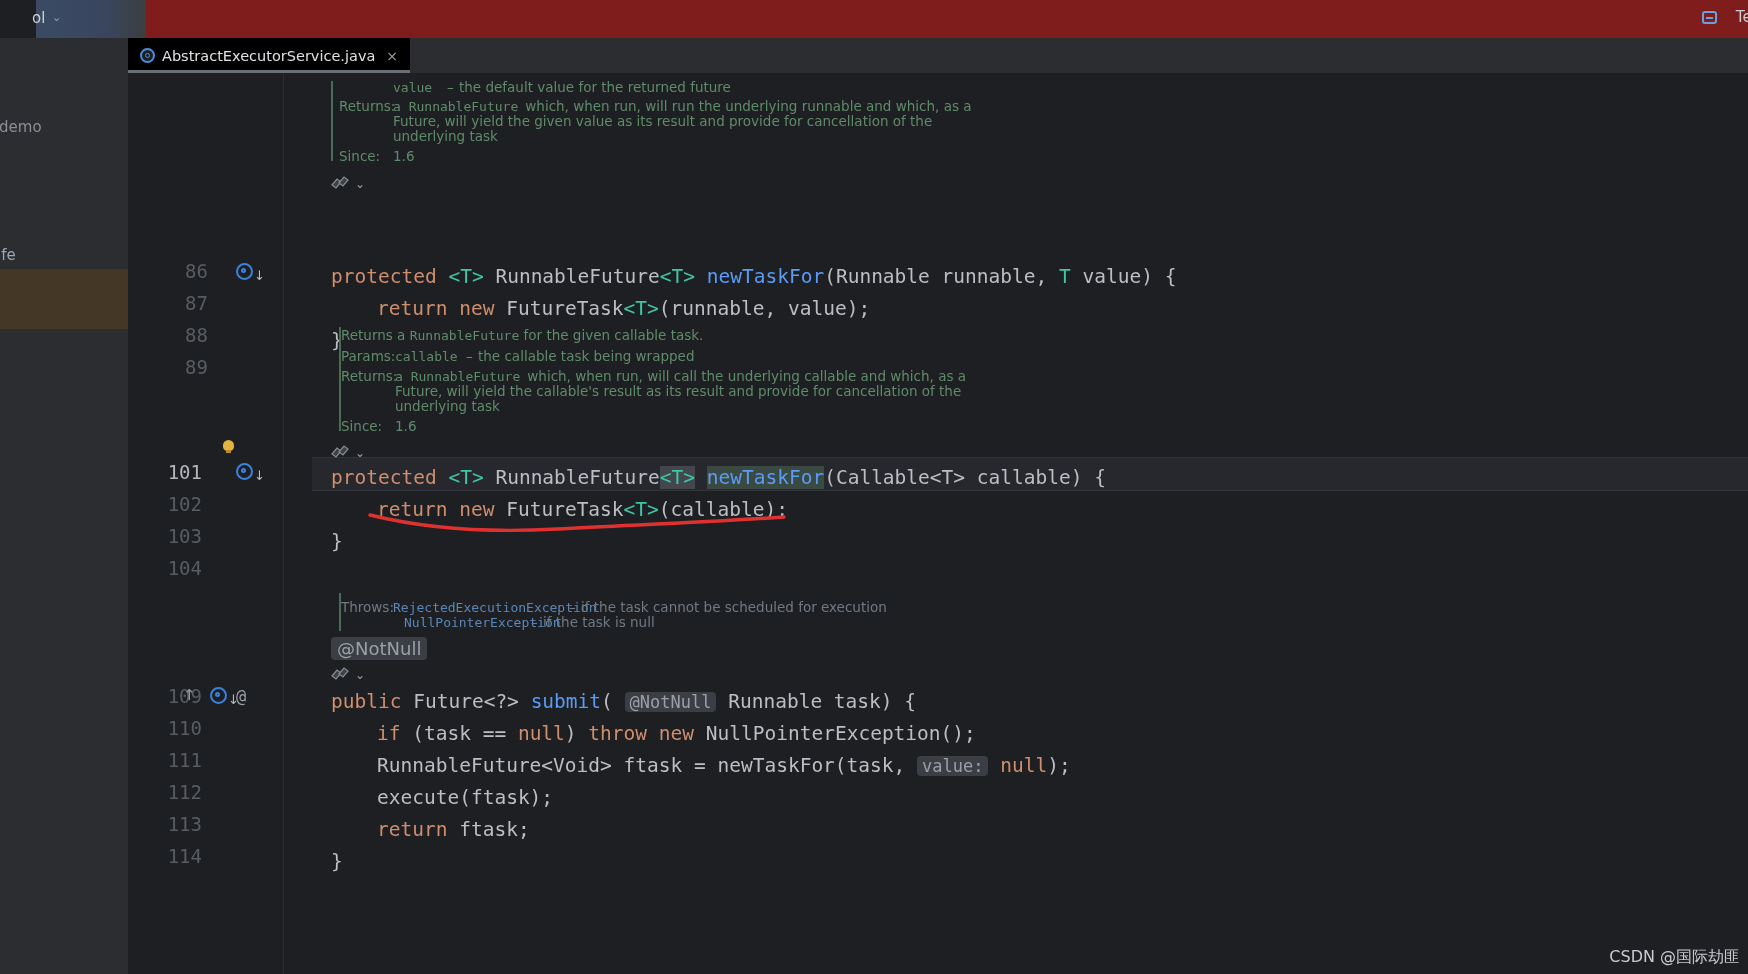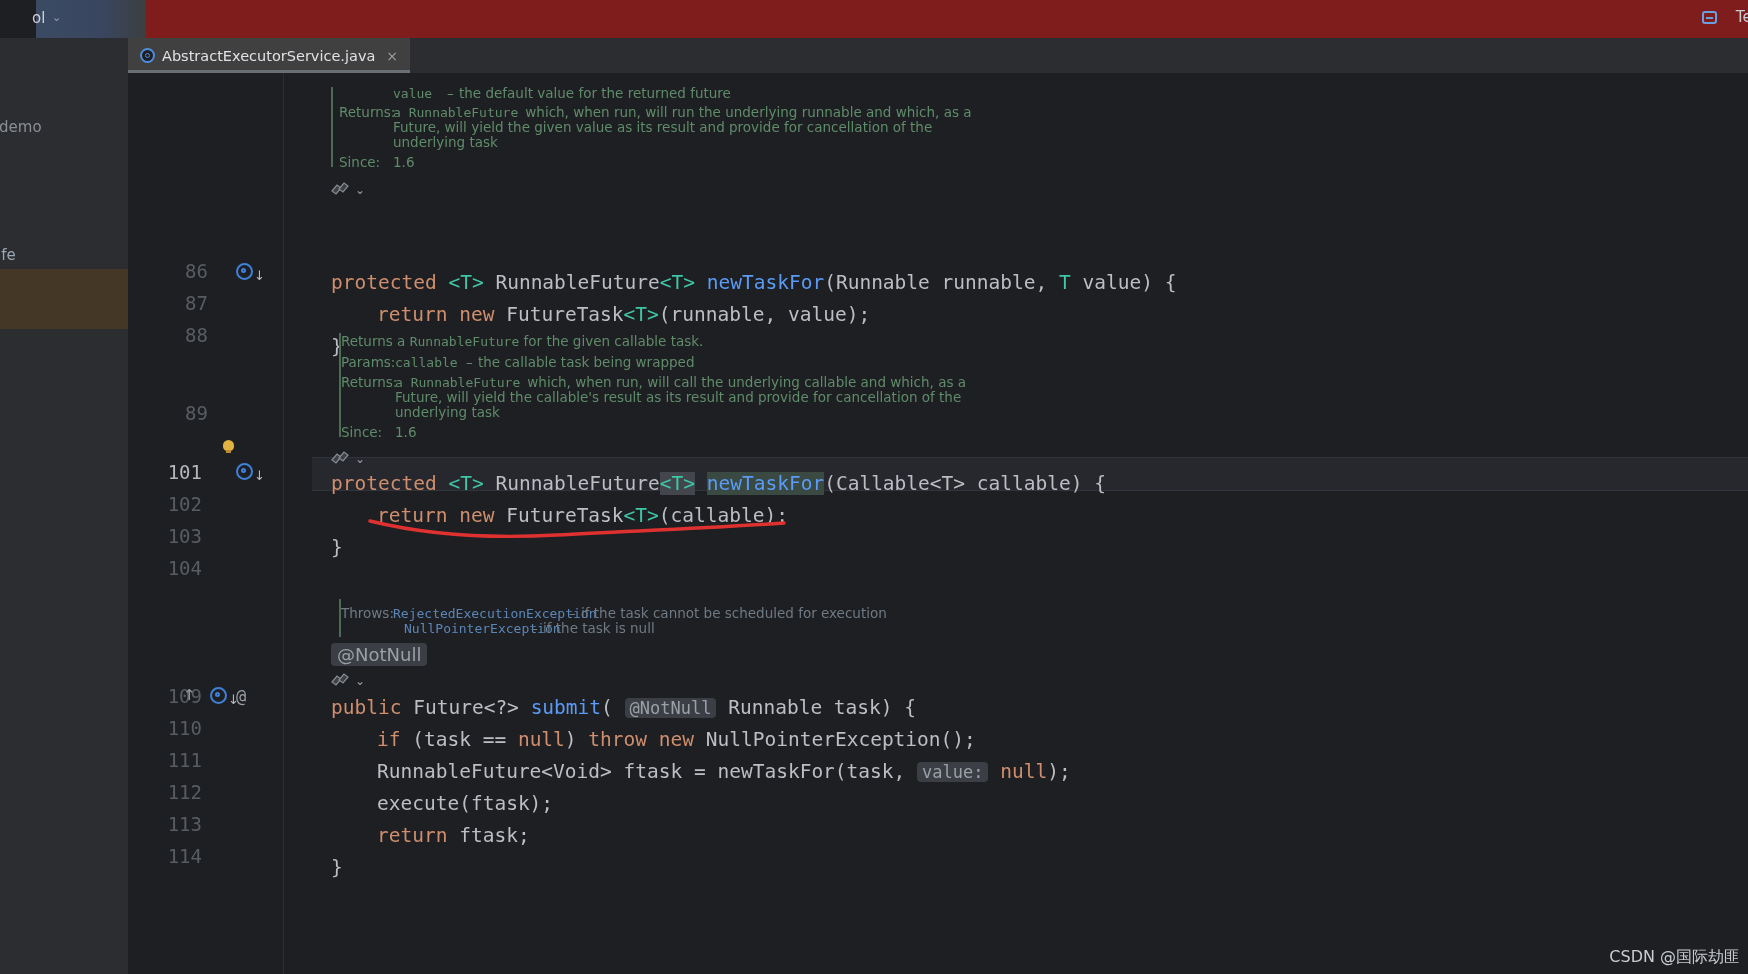--- a/index.html
+++ b/index.html
@@ -22,39 +22,39 @@
   
   .leftstrip{position:absolute;left:0;top:38px;width:128px;height:936px;background:#2b2d30;}
   .ls-demo{position:absolute;left:-6px;top:80px;color:#8a8f96;font-size:15px;white-space:nowrap;}
   .ls-afe{position:absolute;left:-8px;top:208px;color:#9ba7b5;font-size:15px;white-space:nowrap;}
   .ls-sel{position:absolute;left:0;top:231px;width:128px;height:60px;background:#443726;}
 
   
   .tabbar{position:absolute;left:128px;top:38px;width:1620px;height:35px;background:#2b2d30;}
   .tab{position:absolute;top:0;height:35px;display:flex;align-items:center;gap:7px;
     padding:0 12px;font-size:14.5px;color:#c4c7cc;box-sizing:border-box;cursor:default;}
-  .tab.active{background:#404040;color:#dfe1e5;align-items:center;}
+  .tab.active{background:#000000;color:#dfe1e5;align-items:center;}
   .tab.active::after{content:"";position:absolute;left:0;right:0;bottom:0;height:3px;background:#6b6f76;}
   .tab-close{color:#9aa0a6;font-size:14px;margin-left:4px;}
   .ico-class{width:15px;height:15px;border-radius:50%;border:2px solid #4f8ddc;
     box-sizing:border-box;position:relative;background:#1e1f22;}
   .ico-class::after{content:"";position:absolute;left:3px;top:3px;width:5px;height:5px;
     border-radius:50%;border:1.5px solid #4f8ddc;box-sizing:border-box;}
   .ico-iface{width:15px;height:15px;border-radius:50%;border:2px solid #4f9f6a;
     box-sizing:border-box;position:relative;background:#1e1f22;
     display:flex;align-items:center;justify-content:center;}
   .ico-iface::after{content:"I";color:#4f9f6a;font-size:9px;font-family:"DejaVu Serif",serif;line-height:1;}
 
   
   .editor{position:absolute;left:128px;top:73px;width:1620px;height:901px;background:#1e1f22;}
   .gutter{position:absolute;left:0;top:0;width:155px;height:901px;background:#1e1f22;}
   .gutter-sep{position:absolute;left:155px;top:0;width:1px;height:901px;background:#2b2d30;}
   .foldcol{position:absolute;left:156px;top:0;width:28px;height:901px;background:#1e1f22;}
 
-  .code{position:absolute;left:203px;top:12px;right:0;height:667px;}
+  .code{position:absolute;left:203px;top:6px;right:0;height:667px;}
   .lnum{position:absolute;font-family:"DejaVu Sans Mono",monospace;font-size:19px;
     color:#585d64;text-align:right;width:60px;}
   .lnum.cur{color:#b4b8bd;}
 
   .row{position:absolute;left:0;white-space:pre;
     font-family:"DejaVu Sans Mono",monospace;font-size:19.5px;color:#bcbec4;}
 
   .curline{position:absolute;left:0;width:1620px;height:32px;background:#26282e;}
   .curline-b{position:absolute;left:0;width:1620px;height:1px;background:#31343a;}
 
@@ -143,21 +143,21 @@
 
     <div class="curline" style="top:385px;"></div>
     <div class="curline-b" style="top:384px;"></div>
     <div class="curline-b" style="top:417px;"></div>
 
     <div class="gutter">
 
       <div class="lnum" style="left:20px;top:187px;">86</div>
       <div class="lnum" style="left:20px;top:219px;">87</div>
       <div class="lnum" style="left:20px;top:251px;">88</div>
-      <div class="lnum" style="left:20px;top:283px;margin-top:46px;">89</div>
+      <div class="lnum" style="left:20px;top:283px;">89</div>
       <div class="lnum cur" style="left:14px;top:388px;">101</div>
       <div class="lnum" style="left:14px;top:420px;">102</div>
       <div class="lnum" style="left:14px;top:452px;">103</div>
       <div class="lnum" style="left:14px;top:484px;">104</div>
       <div class="lnum" style="left:14px;top:612px;">109</div>
       <div class="lnum" style="left:14px;top:644px;">110</div>
       <div class="lnum" style="left:14px;top:676px;">111</div>
       <div class="lnum" style="left:14px;top:708px;">112</div>
       <div class="lnum" style="left:14px;top:740px;">113</div>
       <div class="lnum" style="left:14px;top:772px;">114</div>

